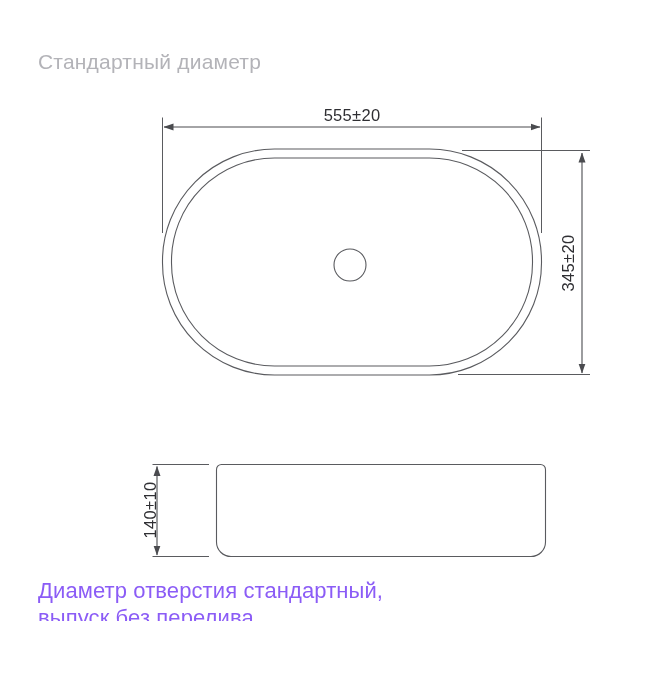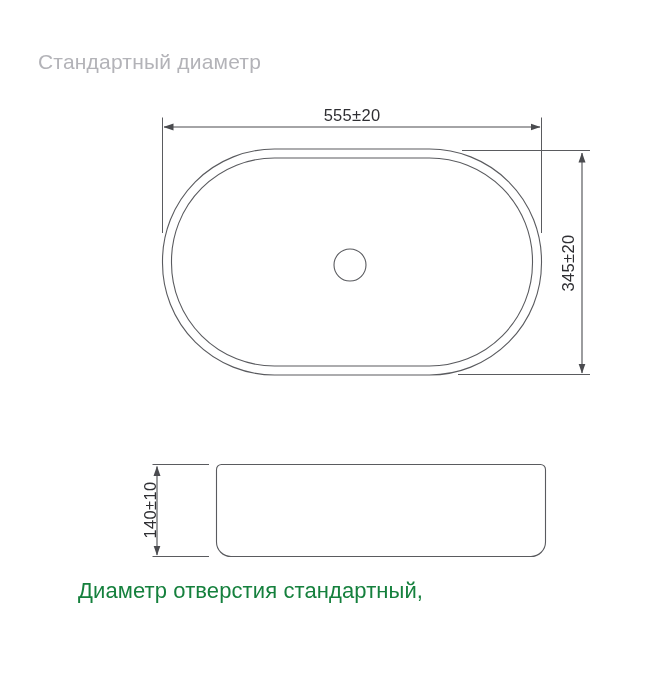--- a/index.html
+++ b/index.html
@@ -30,24 +30,23 @@
     left: 0;
     top: 0;
   }
   .caption {
     position: absolute;
     left: 38px;
     top: 577px;
     font-size: 22px;
     line-height: 27px;
     font-weight: 400;
-    color: #15803d;
+    color: #8b5cf6;
     letter-spacing: 0.1px;
     white-space: nowrap;
-    margin-left: 40px;
   }
   .dim-text {
     font-family: "Liberation Sans", sans-serif;
     font-size: 16.5px;
     fill: #2f2f33;
     letter-spacing: 0.3px;
   }
 </style>
 </head>
 <body>
@@ -88,15 +87,16 @@
 
     <text class="dim-text" x="352" y="121" text-anchor="middle">555±20</text>
 
     <text class="dim-text" x="573.5" y="263" text-anchor="middle" transform="rotate(-90 573.5 263)">345±20</text>
 
     <text class="dim-text" x="155.5" y="510" text-anchor="middle" transform="rotate(-90 155.5 510)">140±10</text>
   </svg>
 
   <div class="caption">
     <div>Диаметр отверстия стандартный,</div>
+    <div>выпуск без перелива</div>
   </div>
 
 </div>
 
 </body></html>

